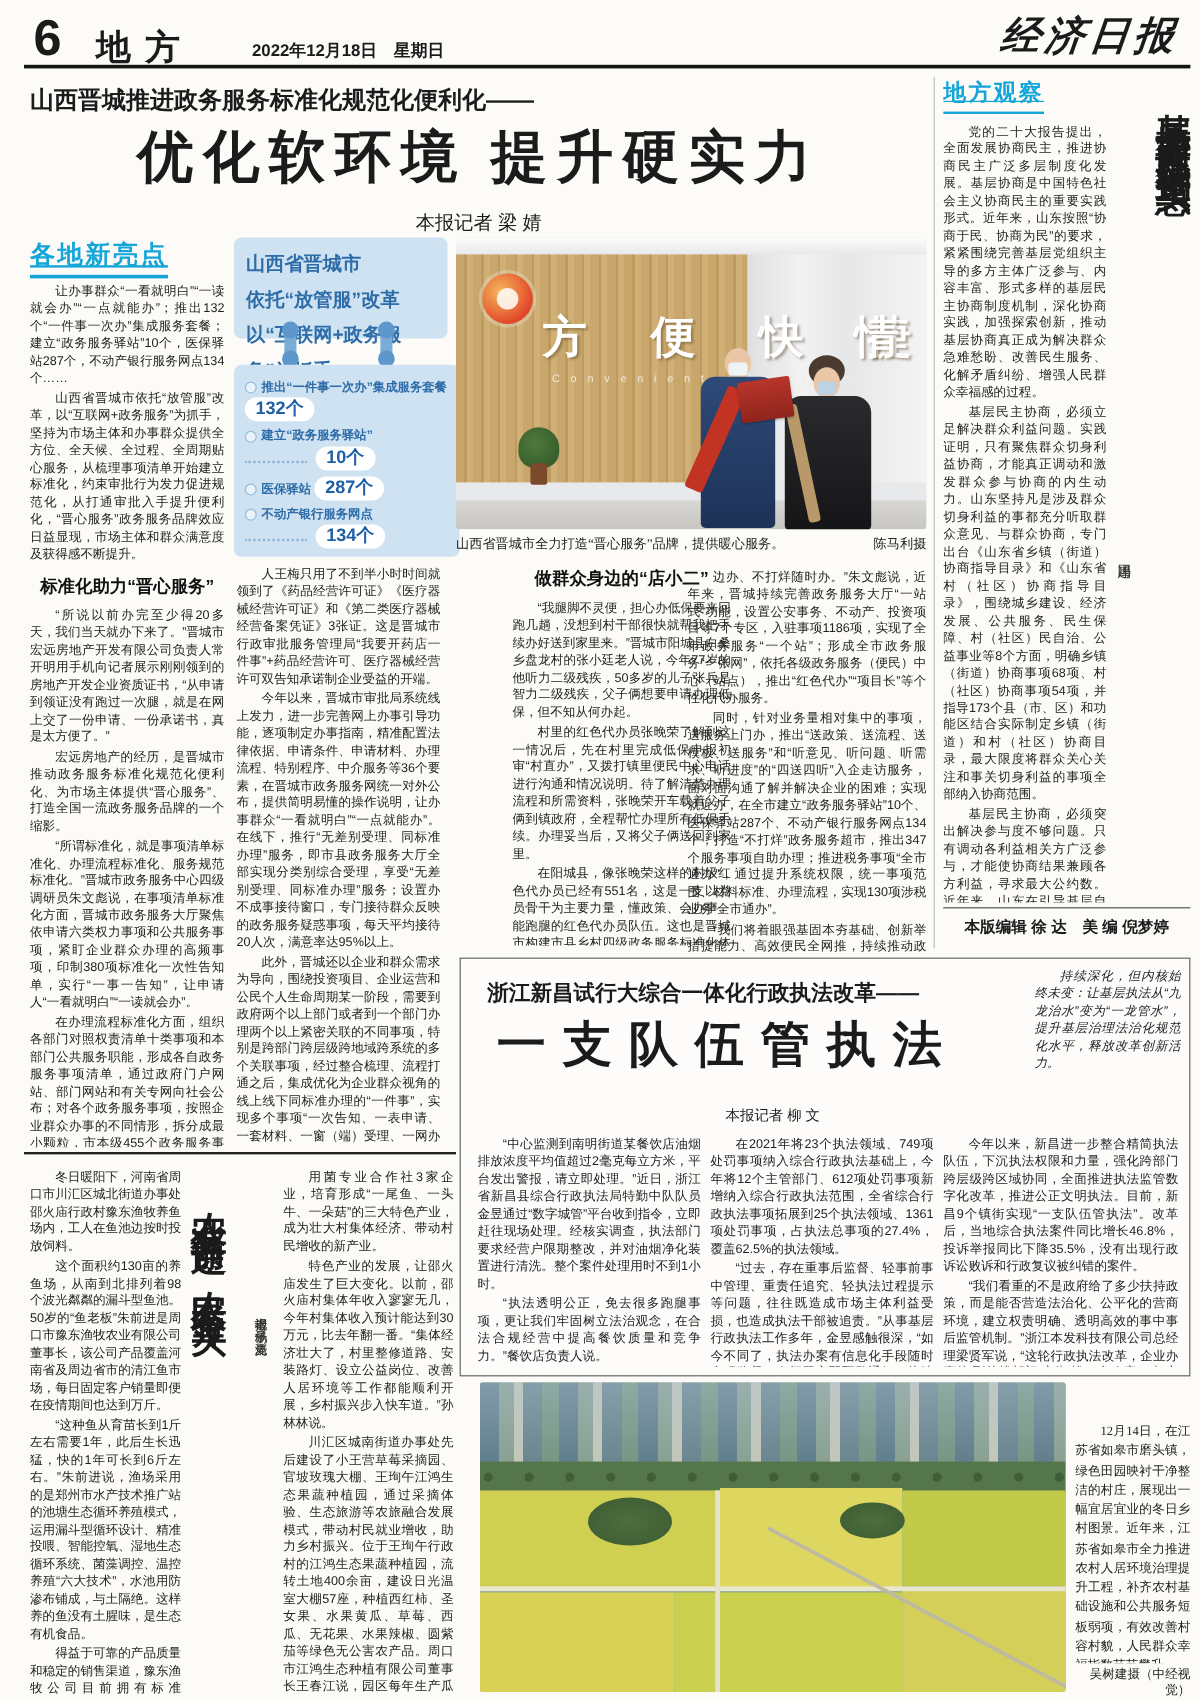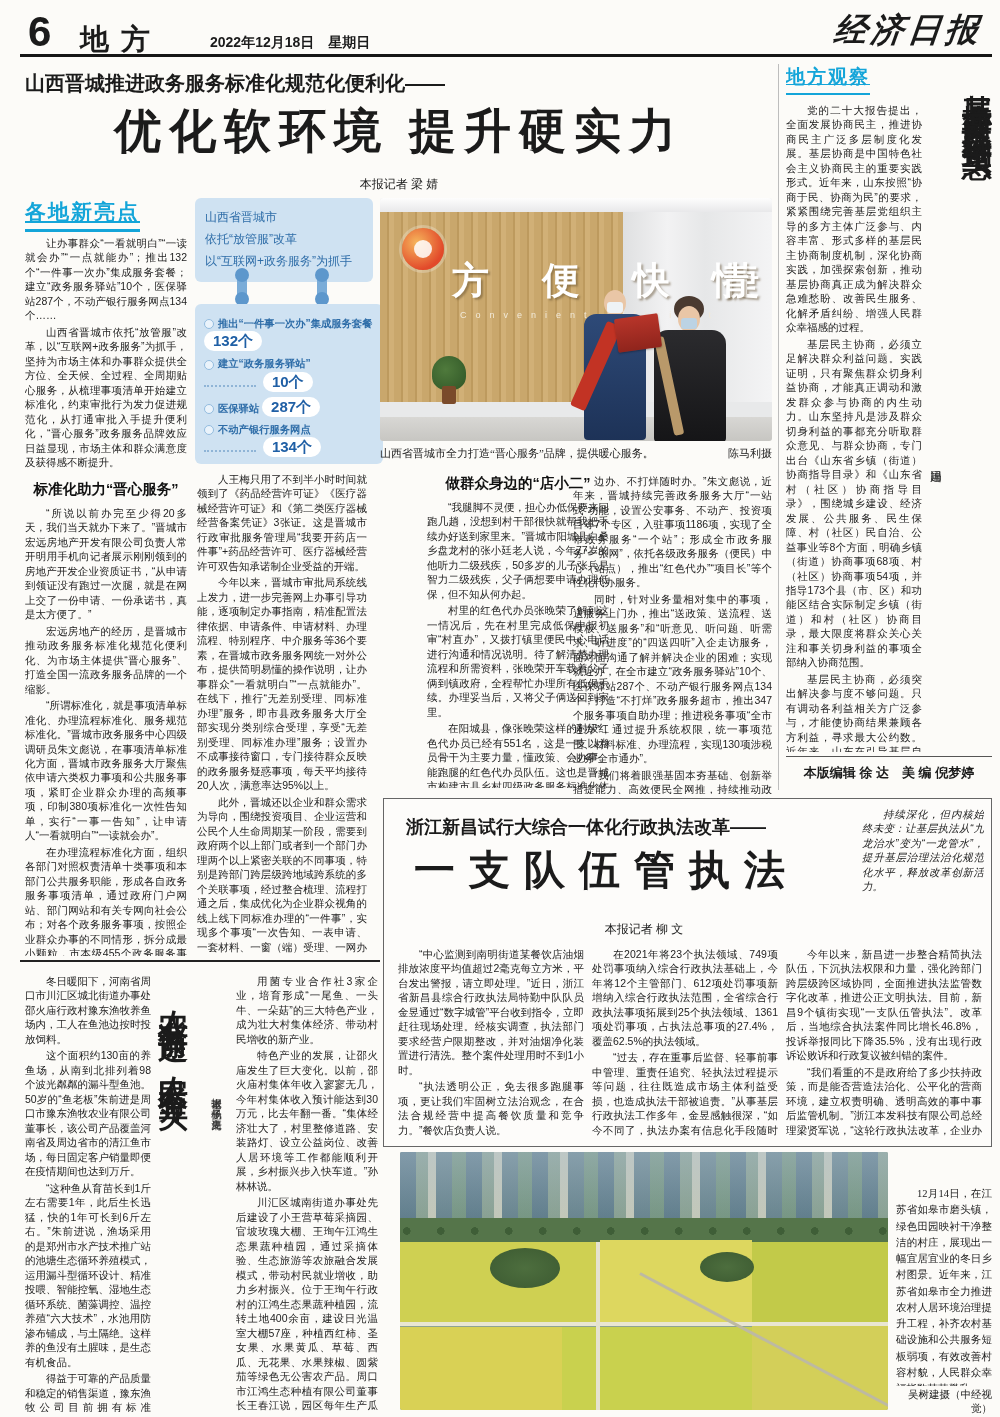--- a/index.html
+++ b/index.html
@@ -11,21 +11,21 @@
   .jtext .sub{font-weight:bold;text-align:center;font-size:14.5px;margin:9px 0 7px 0;text-indent:0;color:#111;}
   .blue-head{color:#14a5d9;font-weight:bold;font-size:21px;letter-spacing:2px;
              border-bottom:3px solid #14a5d9;padding-bottom:3px;display:inline-block;font-family:"Liberation Sans",sans-serif;text-decoration:underline;}
   .vtext{writing-mode:vertical-rl;text-orientation:upright;}
   .serif{font-family:"Liberation Serif","DejaVu Serif",serif;}
   .rule{background:#161616;}
   .caption-row{display:flex;justify-content:space-between;font-size:11px;color:#222;
                font-family:"Liberation Serif","DejaVu Serif",serif;}
   
   .info-box{background:#cfe2f2;border-radius:6px;}
-  .info-lines div{color:#2e6da8;font-weight:normal;font-size:12px;line-height:1.85;}
+  .info-lines div{color:#2e6da8;font-weight:bold;font-size:16px;line-height:1.85;}
   .ig-item{margin:5px 0;color:#2e6da8;font-weight:bold;font-size:10.3px;line-height:1.5;}
   .ig-bullet{display:inline-block;width:8px;height:8px;border-radius:50%;background:#eaf3fb;
              border:1px solid #93bcdf;margin-right:4px;vertical-align:middle;}
   .pill{display:inline-block;background:#fff;border-radius:11px;padding:0 9px;font-size:15px;
         font-weight:bold;color:#1f5fa5;line-height:20px;}
   .leader{display:inline-block;width:52px;border-bottom:2px dotted #8fb4d6;height:10px;margin-right:4px;}
   .connector{position:absolute;width:10px;height:26px;background:#7aacd8;border-radius:5px;}
   .connector:before,.connector:after{content:"";position:absolute;left:-2px;width:14px;height:14px;
         border-radius:50%;background:#5d97cc;}
   .connector:before{top:-6px;} .connector:after{bottom:-6px;}
@@ -62,21 +62,21 @@
   <div class="abs" style="left:80px;top:20px;font-size:29px;font-weight:bold;letter-spacing:12px;">地方</div>
   <div class="abs" style="left:210px;top:34px;font-size:14px;font-weight:bold;">
     <span>2022年12月18日</span>
     <span style="margin-left:10px;">星期日</span>
   </div>
   <div class="abs serif" style="right:18px;top:8px;font-size:33px;font-style:italic;font-weight:bold;letter-spacing:4px;transform:skewX(-6deg);">经济日报</div>
   <div class="abs rule" style="left:20px;top:54px;width:972px;height:3px;"></div>
 
   <div class="abs serif" style="left:25px;top:100px;width:748px;text-align:center;font-size:47px;font-weight:bold;letter-spacing:8px;">优化软环境  提升硬实力</div>
   <div class="abs" style="left:25px;top:70px;font-size:20px;font-weight:bold;">山西晋城推进政务服务标准化规范化便利化——</div>
-  <div class="abs" style="left:25px;top:176px;width:748px;text-align:center;font-size:12px;">本报记者 梁 婧</div>
+  <div class="abs" style="left:25px;top:176px;width:748px;text-align:center;font-size:16px;">本报记者 梁 婧</div>
 
   <div class="abs" style="left:25px;top:198px;width:162px;">
     <span class="blue-head">各地新亮点</span>
   </div>
   <div class="abs jtext" style="left:25px;top:236px;width:162px;height:720px;">
       <p>让办事群众“一看就明白”“一读就会办”“一点就能办”；推出132个“一件事一次办”集成服务套餐；建立“政务服务驿站”10个，医保驿站287个，不动产银行服务网点134个……</p>
       <p>山西省晋城市依托“放管服”改革，以“互联网+政务服务”为抓手，坚持为市场主体和办事群众提供全方位、全天候、全过程、全周期贴心服务，从梳理事项清单开始建立标准化，约束审批行为发力促进规范化，从打通审批入手提升便利化，“晋心服务”政务服务品牌效应日益显现，市场主体和群众满意度及获得感不断提升。</p>
       <div class="sub">标准化助力“晋心服务”</div>
       <p>“所说以前办完至少得20多天，我们当天就办下来了。”晋城市宏远房地产开发有限公司负责人常开明用手机向记者展示刚刚领到的房地产开发企业资质证书，“从申请到领证没有跑过一次腿，就是在网上交了一份申请、一份承诺书，真是太方便了。”</p>
       <p>宏远房地产的经历，是晋城市推动政务服务标准化规范化便利化、为市场主体提供“晋心服务”、打造全国一流政务服务品牌的一个缩影。</p>

